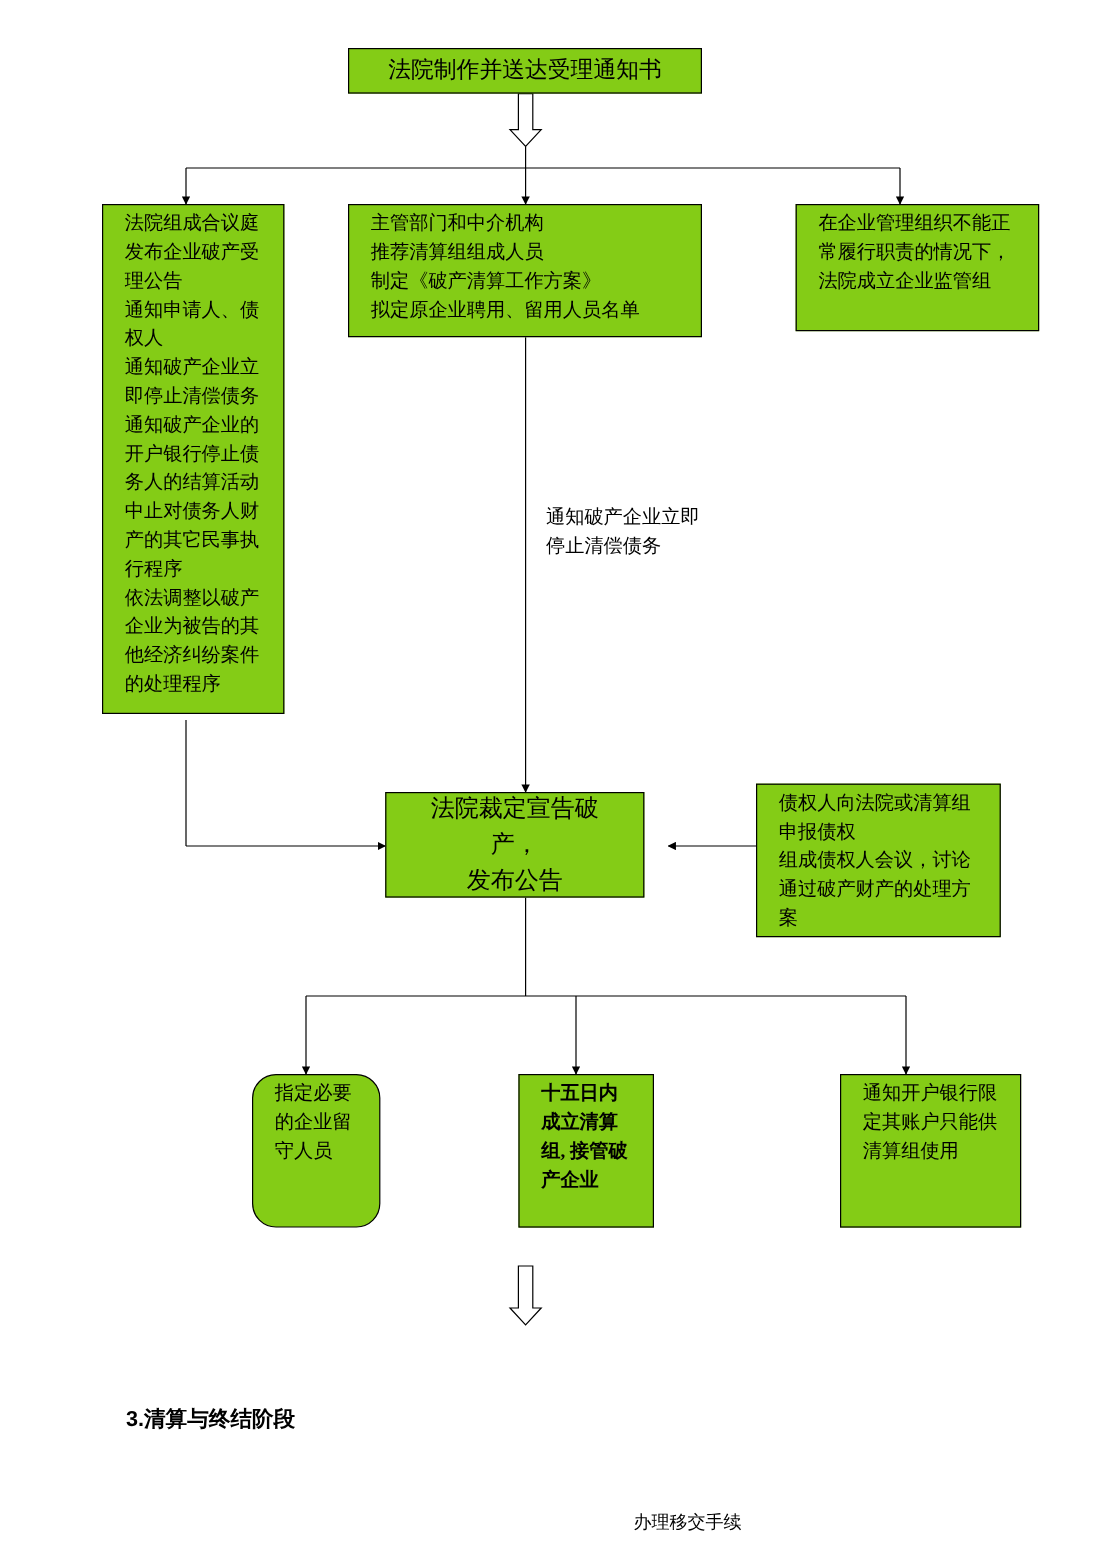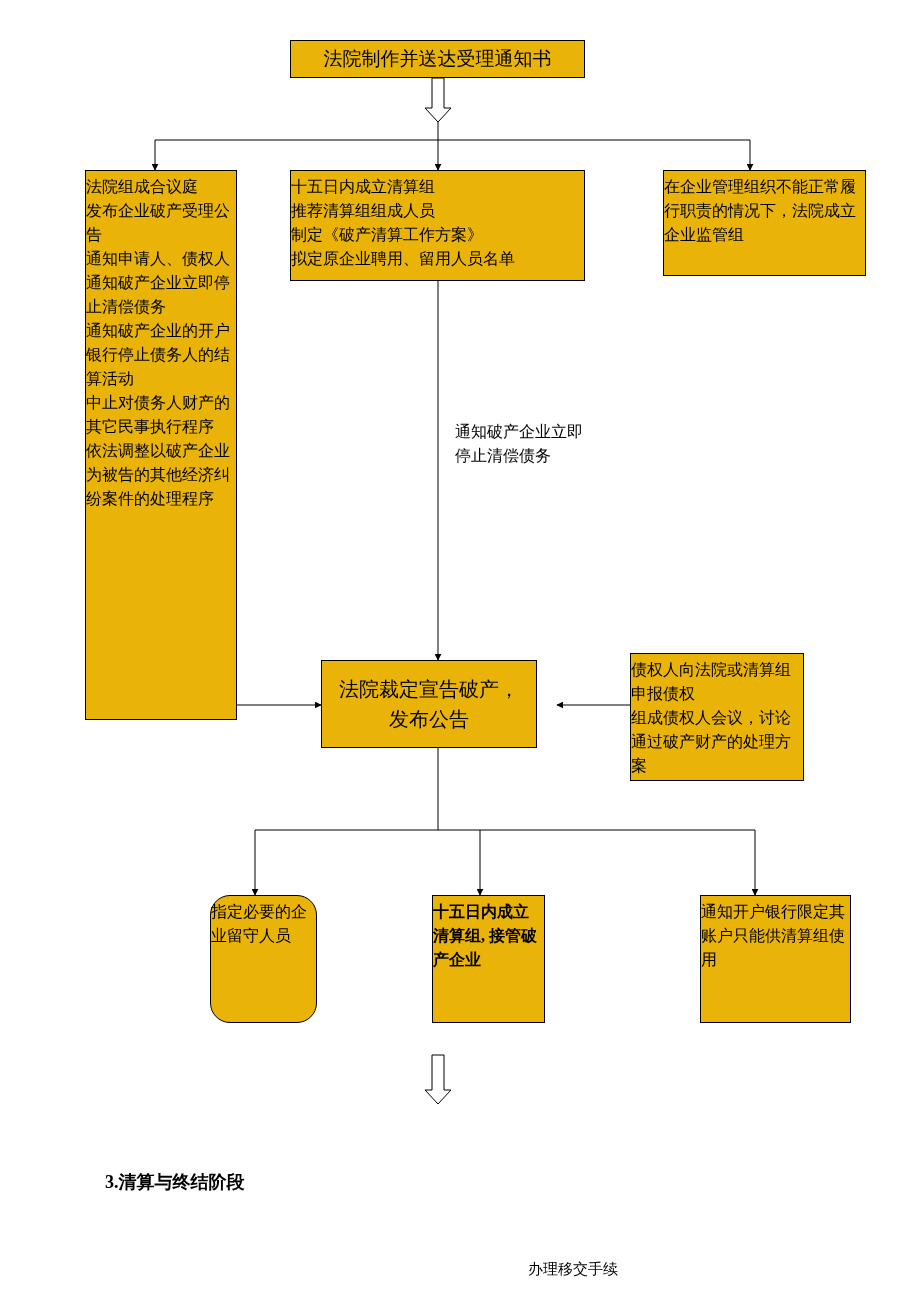--- a/index.html
+++ b/index.html
@@ -7,22 +7,22 @@
     padding: 0;
     background: #fff;
     font-family: "SimSun", "宋体", serif;
     width: 920px;
     height: 1302px;
     position: relative;
   }
   .box {
     position: absolute;
     border: 1px solid #000;
-    background: #eab308;
-    padding: 4px 0;
+    background: #84cc16;
+    padding: 4px 18px;
     box-sizing: border-box;
     font-size: 16px;
     line-height: 1.5;
   }
   .heading {
     position: absolute;
     font-size: 18px;
     font-weight: bold;
     font-family: "SimHei", "黑体", sans-serif;
   }
@@ -67,46 +67,46 @@
 
   <line x1="255" y1="830" x2="255" y2="895" stroke="#000" marker-end="url(#arrow)"></line>
   <line x1="480" y1="830" x2="480" y2="895" stroke="#000" marker-end="url(#arrow)"></line>
   <line x1="755" y1="830" x2="755" y2="895" stroke="#000" marker-end="url(#arrow)"></line>
 
   <path d="M432,1055 L432,1090 L425,1090 L438,1104 L451,1090 L444,1090 L444,1055 Z" fill="#fff" stroke="#000"></path>
 </svg>
 
 <div class="box" style="left:290px; top:40px; width:295px; height:38px; text-align:center; font-size:19px;"><span>法院制作并送达受理通知书</span></div>
 
-<div class="box" style="left:85px; top:170px; width:152px; height:550px;"><span style="white-space:pre-wrap;">法院组成合议庭
+<div class="box" style="left:85px; top:170px; width:152px; height:425px;"><span style="white-space:pre-wrap;">法院组成合议庭
 发布企业破产受理公告
 通知申请人、债权人
 通知破产企业立即停止清偿债务
 通知破产企业的开户银行停止债务人的结算活动
 中止对债务人财产的其它民事执行程序
 依法调整以破产企业为被告的其他经济纠纷案件的处理程序</span></div>
 
-<div class="box" style="left:290px; top:170px; width:295px; height:111px;"><span style="white-space:pre-wrap;">十五日内成立清算组
+<div class="box" style="left:290px; top:170px; width:295px; height:111px;"><span style="white-space:pre-wrap;">主管部门和中介机构
 推荐清算组组成人员
 制定《破产清算工作方案》
 拟定原企业聘用、留用人员名单</span></div>
 
 <div class="box" style="left:663px; top:170px; width:203px; height:106px;"><span style="white-space:pre-wrap;">在企业管理组织不能正常履行职责的情况下，法院成立企业监管组</span></div>
 
 <div class="tlabel" style="left:455px; top:420px; width:140px;"><span>通知破产企业立即停止清偿债务</span></div>
 
 <div class="box" style="left:321px; top:660px; width:216px; height:88px; font-size:20px; text-align:center; display:flex; align-items:center; justify-content:center;">
     <span style="white-space:pre-wrap;">法院裁定宣告破产，
 发布公告</span>
   </div>
 
-<div class="box" style="left:630px; top:653px; width:174px; height:128px;"><span style="white-space:pre-wrap;">债权人向法院或清算组申报债权
+<div class="box" style="left:630px; top:653px; width:204px; height:128px;"><span style="white-space:pre-wrap;">债权人向法院或清算组申报债权
 组成债权人会议，讨论通过破产财产的处理方案</span></div>
 
 <div class="box" style="left:210px; top:895px; width:107px; height:128px;border-radius:20px;"><span style="white-space:pre-wrap;">指定必要的企业留守人员</span></div>
 
 <div class="box" style="left:432px; top:895px; width:113px; height:128px;font-weight:bold;"><span style="white-space:pre-wrap;">十五日内成立清算组, 接管破产企业</span></div>
 
 <div class="box" style="left:700px; top:895px; width:151px; height:128px;"><span style="white-space:pre-wrap;">通知开户银行限定其账户只能供清算组使用</span></div>
 
-<div class="heading" style="left:105px; top:1170px;font-family:Liberation Serif, serif;"><span>3.清算与终结阶段</span></div>
+<div class="heading" style="left:105px; top:1170px;"><span>3.清算与终结阶段</span></div>
 
 <div class="tlabel" style="left:528px; top:1258px; font-size:15px;"><span>办理移交手续</span></div>
 
 </body></html>

